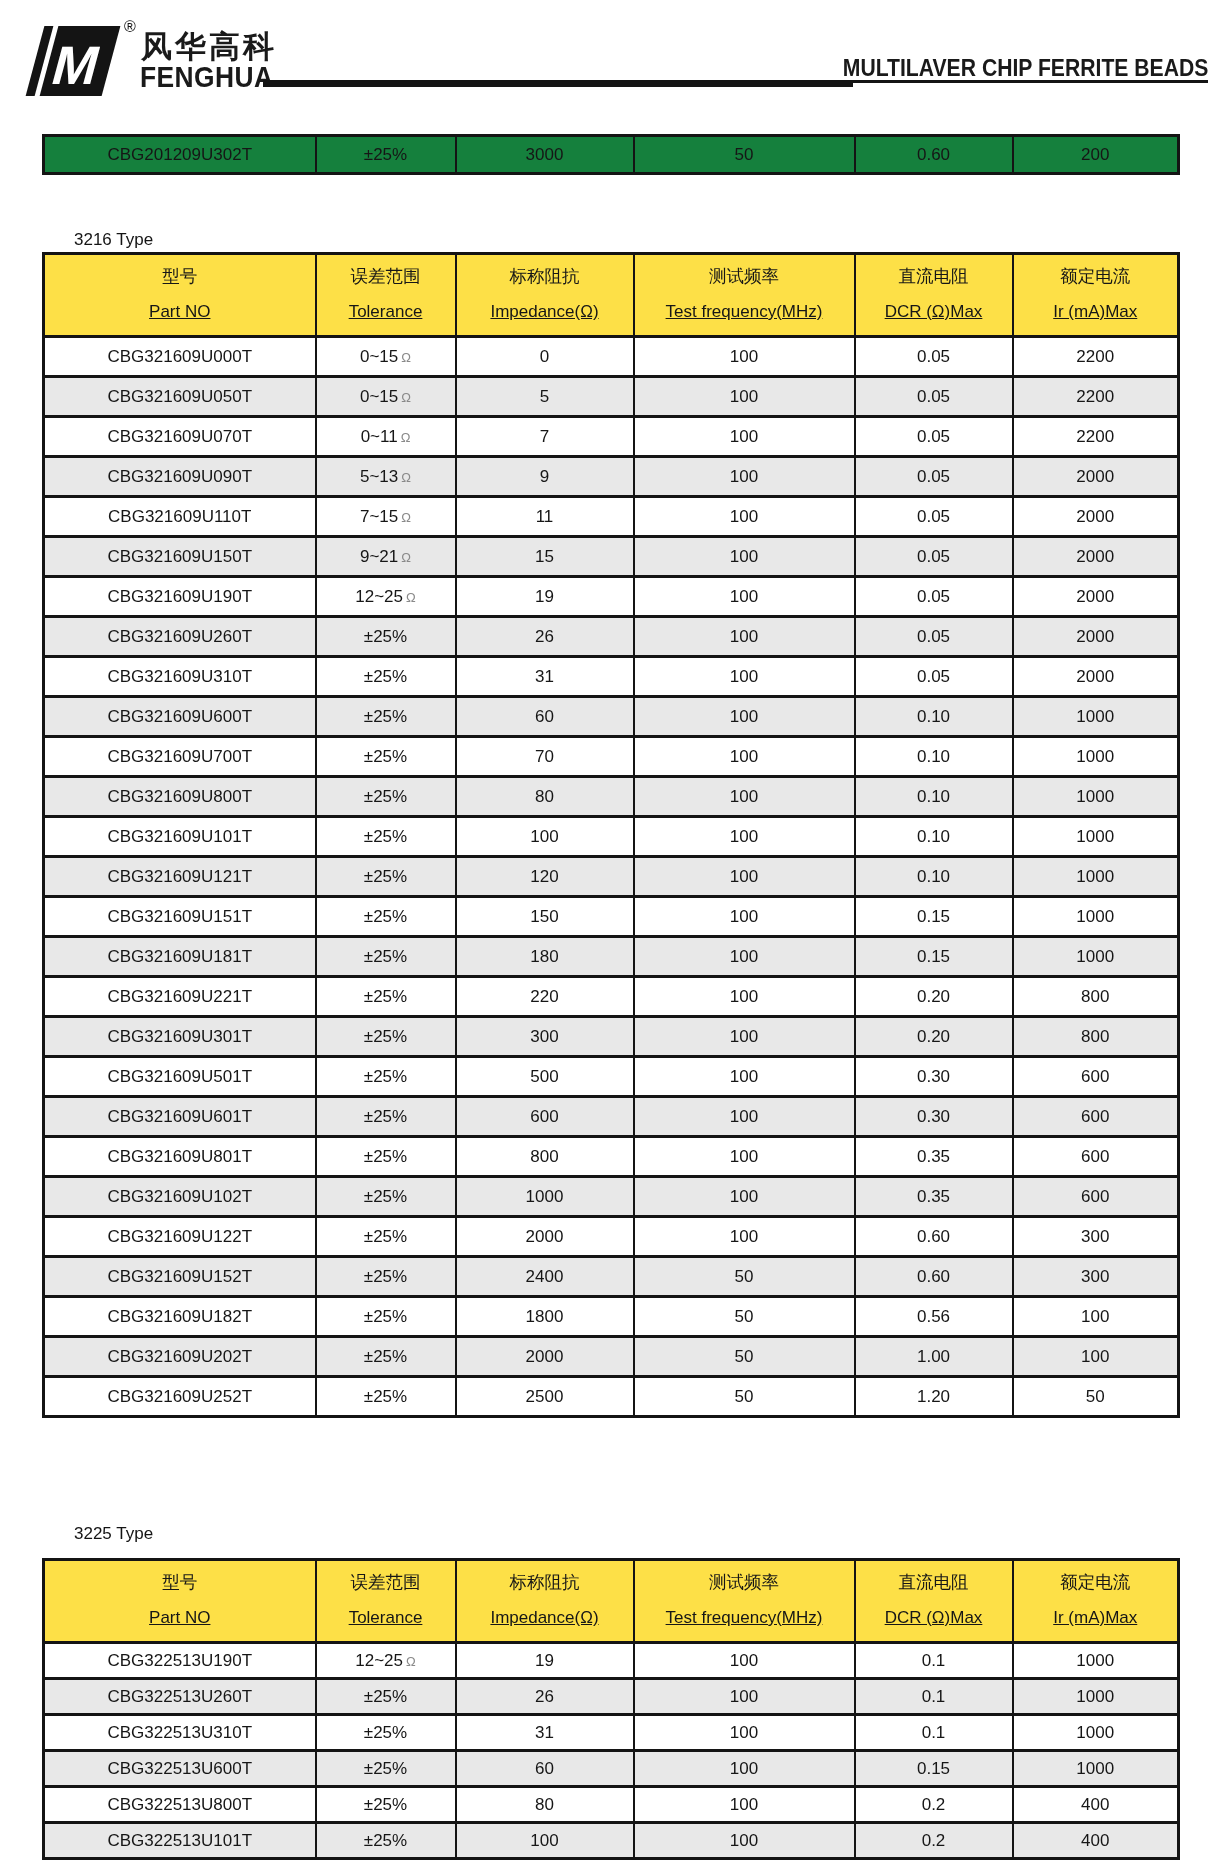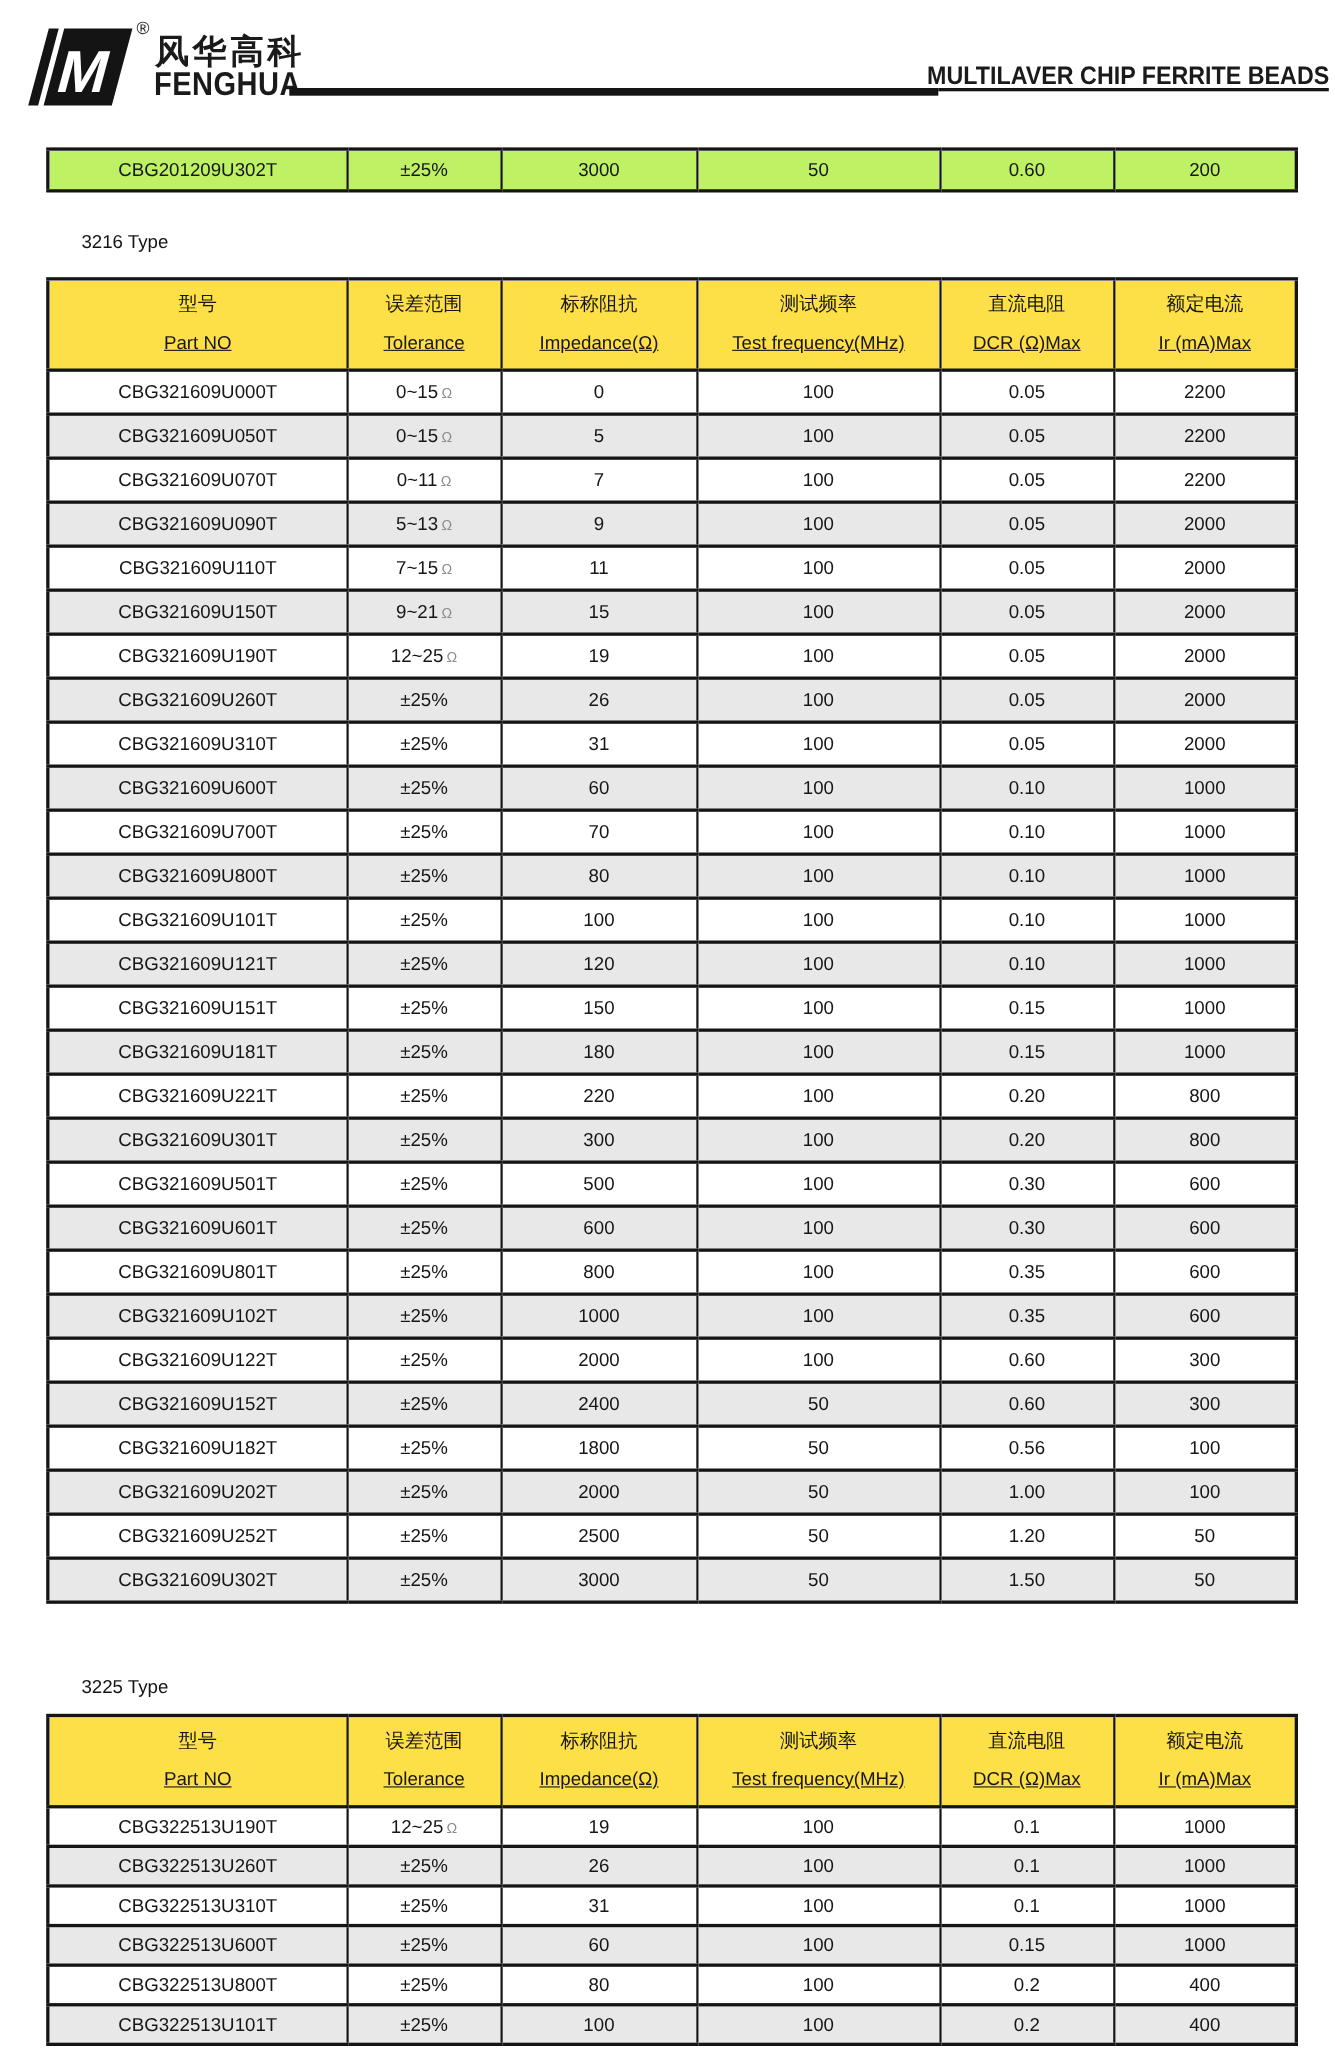--- a/index.html
+++ b/index.html
@@ -12,41 +12,41 @@
   .reg{position:absolute;left:124px;top:18px;font-size:16px;color:#141414;}
   .brand-cn{position:absolute;left:141px;top:26px;font-size:31px;font-weight:bold;letter-spacing:3px;white-space:nowrap;}
   .brand-en{position:absolute;left:140px;top:60px;font-size:30px;font-weight:bold;letter-spacing:0.5px;
             transform:scaleX(.88);transform-origin:left center;white-space:nowrap;}
   .page-title{position:absolute;right:6px;top:55px;font-size:23px;font-weight:bold;white-space:nowrap;
               transform:scaleX(.92);transform-origin:right center;}
   .rule-thick{position:absolute;left:263px;top:80px;width:590px;height:7px;background:#141414;}
   .rule-thin{position:absolute;left:853px;top:80px;width:355px;height:3px;background:#141414;}
   
   .sec-label{position:absolute;left:74px;font-size:17px;color:#141414;}
-  .l1{top:210px;text-align:right;}
+  .l1{top:230px;text-align:right;}
   .l2{top:1524px;}
   
   table.spec{
     position:absolute;left:42px;width:1135px;
     border-collapse:collapse;table-layout:fixed;
     font-size:17px;text-align:center;color:#161616;
     border:3px solid #141414;
   }
   table.spec th,table.spec td{
     border:2px solid #141414;border-top-width:3px;border-bottom-width:3px;
     padding:0;overflow:hidden;white-space:nowrap;
   }
   table.spec th{
     height:80px;vertical-align:middle;font-weight:normal;background:#fde047;
     padding:9px 0 11px;box-sizing:border-box;
   }
   table.spec th .cn{line-height:24px;margin-bottom:12px;font-size:17.5px;}
   table.spec th .en{line-height:24px;font-size:17px;text-decoration:underline;}
   table.spec tbody tr:nth-child(even) td{background:#e8e8e8;}
-  table.spec.single tbody td{background:#bef264;}
+  table.spec.single tbody td{background:#15803d;}
   .t0{top:134px;} .t0 td{height:35px;}
   .t1{top:252px;} .t1 td{height:37px;}
   .t2{top:1558px;} .t2 td{height:33px;}
   .om{font-size:13px;color:#8a8a8a;margin-left:3px;}
 </style>
 </head>
 <body>
 
 <div class="page">
 
@@ -333,28 +333,20 @@
           <td>100</td>
         </tr>
         <tr>
           <td>CBG321609U252T</td>
           <td>±25%</td>
           <td>2500</td>
           <td>50</td>
           <td>1.20</td>
           <td>50</td>
         </tr>
-        <tr>
-          <td>CBG321609U302T</td>
-          <td>±25%</td>
-          <td>3000</td>
-          <td>50</td>
-          <td>1.50</td>
-          <td>50</td>
-        </tr>
       </tbody>
     </table>
 
   <div class="sec-label l2">3225 Type</div>
   <table class="spec t2">
       <colgroup>
         <col style="width: 272px;">
         <col style="width: 140px;">
         <col style="width: 178px;">
         <col style="width: 221px;">

